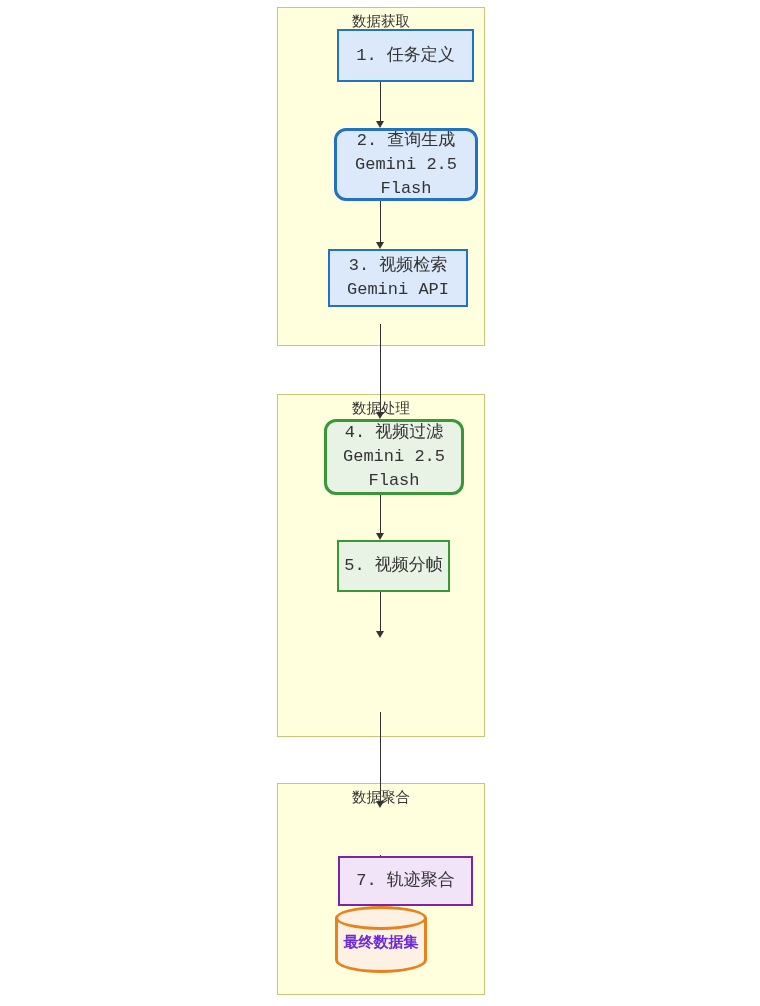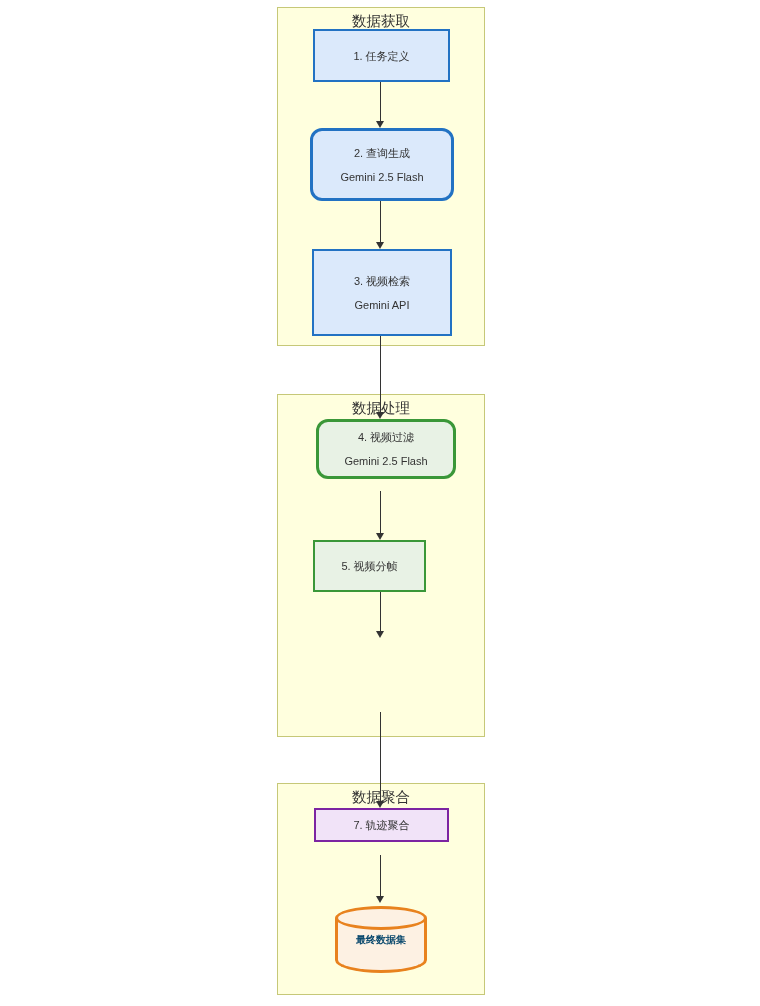--- a/index.html
+++ b/index.html
@@ -1,19 +1,19 @@
 <!DOCTYPE html>
 <html><head>
 <meta charset="utf-8">
 <style>
   html,body{margin:0;padding:0;background:#ffffff;}
   *{box-sizing:border-box;}
   .canvas{
     position:relative;width:760px;height:1006px;background:#ffffff;overflow:hidden;
-    font-family:Liberation Sans, sans-serif;color:#333333;padding-left:24px;
+    font-family:Liberation Mono, monospace;color:#333333;padding-left:24px;
   }
   
   .cluster{
     position:absolute;background:#ffffde;border:1px solid #c6c878;z-index:1;
   }
   .cluster-title{
     position:absolute;top:4px;left:0;width:100%;text-align:center;
     font-size:14.5px;color:#333;z-index:1;
   }
   
@@ -21,40 +21,41 @@
     position:absolute;width:1px;background:#333333;z-index:2;
   }
   .arrow::after{
     content:"";position:absolute;bottom:-7px;left:-4px;
     border-left:4.5px solid transparent;border-right:4.5px solid transparent;
     border-top:7px solid #333333;width:0;height:0;
   }
   
   .node{
     position:absolute;display:flex;flex-direction:column;justify-content:center;
-    align-items:center;text-align:center;font-size:11px;line-height:24px;
+    align-items:center;text-align:center;font-size:17px;line-height:24px;
     z-index:3;
+    margin-left:24px;
   }
   .node.blue{background:#dbe9fb;border:2px solid #2272c3;}
   .node.green{background:#e8f2e5;border:2px solid #3a9738;}
   .node.purple{background:#f1e3f8;border:2px solid #7c24a2;}
   .node.rounded{border-radius:12px;border-width:3px;}
   
   .cyl-body{
     position:absolute;background:#fdf1e3;border:3px solid #e8821e;border-top:none;
     border-bottom-left-radius:46px 13px;border-bottom-right-radius:46px 13px;
     z-index:3;
   }
   .cyl-top{
     position:absolute;background:#fdf1e3;border:3px solid #e8821e;border-radius:50%;
     z-index:4;
   }
   .cyl-label{
-    position:absolute;text-align:center;font-size:10px;font-weight:bold;
-    color:#0c4a6e;z-index:5;
+    position:absolute;text-align:center;font-size:15px;font-weight:bold;
+    color:#6d28d9;z-index:5;
   }
 </style>
 </head>
 <body>
 
 <div class="canvas">
 
   <div class="cluster" style="left:277px;top:7px;width:208px;height:339px">
     <div class="cluster-title">数据获取</div>
   </div>
@@ -77,36 +78,36 @@
 
   <div class="node blue" style="left:313px;top:29px;width:137px;height:53px">
     <div>1. 任务定义</div>
   </div>
 
   <div class="node blue rounded" style="left:310px;top:128px;width:144px;height:73px">
     <div>2. 查询生成</div>
     <div>Gemini 2.5 Flash</div>
   </div>
 
-  <div class="node blue" style="left:312px;top:249px;width:140px;height:87px">
+  <div class="node blue" style="left:304px;top:249px;width:140px;height:58px">
     <div>3. 视频检索</div>
     <div>Gemini API</div>
   </div>
 
-  <div class="node green rounded" style="left:316px;top:419px;width:140px;height:60px">
+  <div class="node green rounded" style="left:300px;top:419px;width:140px;height:76px">
     <div>4. 视频过滤</div>
     <div>Gemini 2.5 Flash</div>
   </div>
 
   <div class="node green" style="left:313px;top:540px;width:113px;height:52px">
     <div>5. 视频分帧</div>
   </div>
 
 
-  <div class="node purple" style="left:314px;top:808px;width:135px;height:34px">
+  <div class="node purple" style="left:314px;top:856px;width:135px;height:50px">
     <div>7. 轨迹聚合</div>
   </div>
 
   <div>
     <div class="cyl-body" style="left:335px;top:918px;width:92px;height:55px"></div>
     <div class="cyl-top" style="left:335px;top:906px;width:92px;height:24px"></div>
     <div class="cyl-label" style="left:335px;top:933px;width:92px">最终数据集</div>
   </div>
 
 </div>

